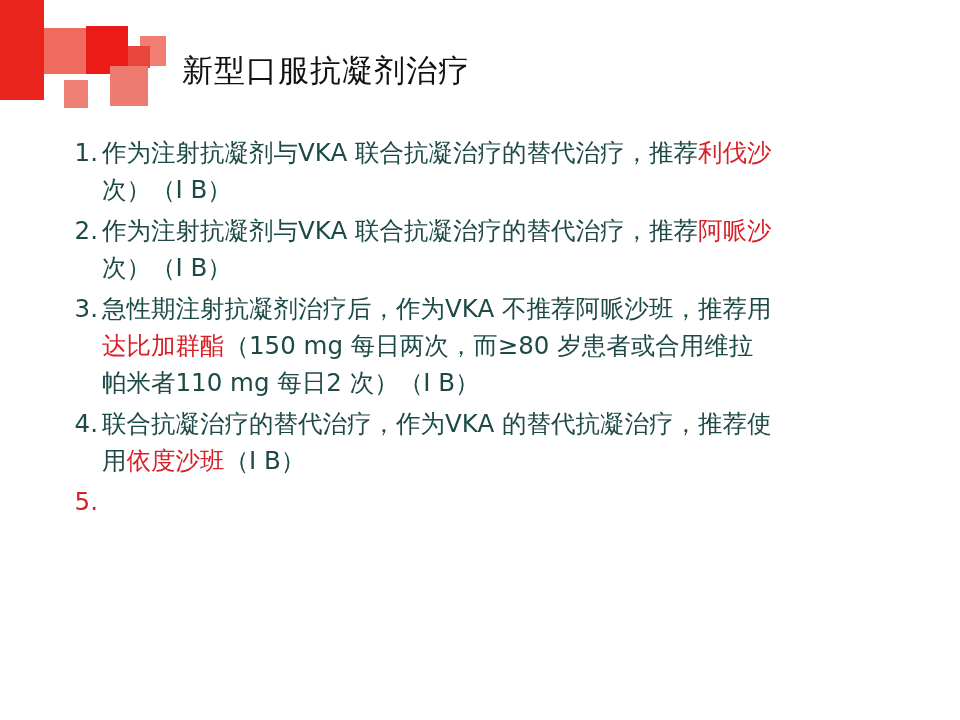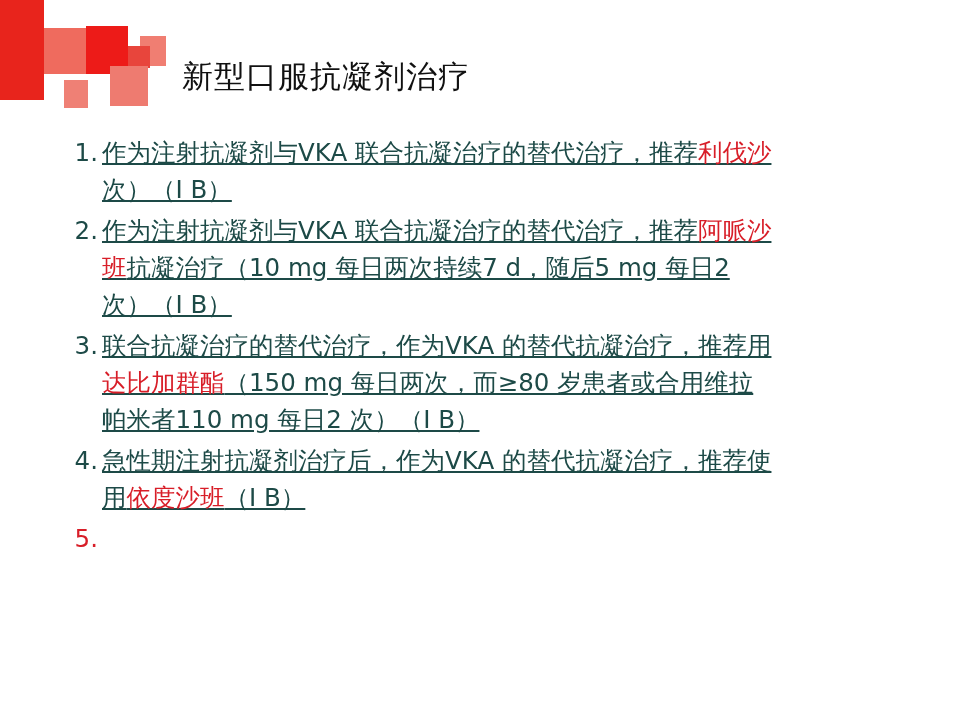--- a/index.html
+++ b/index.html
@@ -31,21 +31,21 @@
   .sq-upper-r   { left: 86px; top: 26px; width: 42px; height: 48px;  background: #ed1b18; }
   .sq-tiny-top  { left: 140px;top: 36px; width: 26px; height: 30px;  background: #f07e72; }
   .sq-tiny-top2 { left: 128px;top: 46px; width: 22px; height: 22px;  background: #e8453c; }
   .sq-low-r     { left: 110px;top: 66px; width: 38px; height: 40px;  background: #ee7b70; }
   .sq-low-m     { left: 64px; top: 80px; width: 24px; height: 28px;  background: #ef8075; }
 
   
   #slide-title {
     position: absolute;
     left: 182px;
-    top: 56px;
+    top: 50px;
     font-size: 31px;
     line-height: 40px;
     color: #111111;
     letter-spacing: 1px;
     white-space: nowrap;
   }
 
   
   #points {
     position: absolute;
@@ -64,21 +64,20 @@
   .point-num {
     flex: 0 0 auto;
     width: 32px;
     text-align: right;
     padding-right: 4px;
     white-space: nowrap;
   }
   .point-body {
     flex: 1 1 auto;
     min-width: 0;
-    text-decoration: underline;
   }
   .line { white-space: nowrap; }
   .hl   { color: #d81e28; }
   .allred, .allred .point-num { color: #d81e28; }
 
   
   #p1 { margin-bottom: 4px; }
   #p2 { margin-bottom: 4px; }
   #p3 { margin-bottom: 4px; }
   #p4 { margin-bottom: 4px; }
@@ -103,36 +102,35 @@
       <div class="point-num">1.</div>
       <div class="point-body">
         <div class="line"><span>作为注射抗凝剂与VKA 联合抗凝治疗的替代治疗，推荐</span><span class="hl">利伐沙</span></div>
         <div class="line"><span>次）（Ⅰ B）</span></div>
       </div>
     </div>
     <div class="point" id="p2">
       <div class="point-num">2.</div>
       <div class="point-body">
         <div class="line"><span>作为注射抗凝剂与VKA 联合抗凝治疗的替代治疗，推荐</span><span class="hl">阿哌沙</span></div>
-        <div class="line"><span class="hl">班</span><span>抗凝治疗（10 mg 每日两次持续7 d，随后5 mg 每日2</span></div>
         <div class="line"><span>次）（Ⅰ B）</span></div>
       </div>
     </div>
     <div class="point" id="p3">
       <div class="point-num">3.</div>
       <div class="point-body">
-        <div class="line"><span>联合抗凝治疗的替代治疗，作为VKA 的替代抗凝治疗，推荐用</span></div>
+        <div class="line"><span>急性期注射抗凝剂治疗后，作为VKA 不推荐阿哌沙班，推荐用</span></div>
         <div class="line"><span class="hl">达比加群酯</span><span>（150 mg 每日两次，而≥80 岁患者或合用维拉</span></div>
         <div class="line"><span>帕米者110 mg 每日2 次）（Ⅰ B）</span></div>
       </div>
     </div>
     <div class="point" id="p4">
       <div class="point-num">4.</div>
       <div class="point-body">
-        <div class="line"><span>急性期注射抗凝剂治疗后，作为VKA 的替代抗凝治疗，推荐使</span></div>
+        <div class="line"><span>联合抗凝治疗的替代治疗，作为VKA 的替代抗凝治疗，推荐使</span></div>
         <div class="line"><span>用</span><span class="hl">依度沙班</span><span>（Ⅰ B）</span></div>
       </div>
     </div>
     <div class="point allred" id="p5">
       <div class="point-num">5.</div>
       <div class="point-body">
       </div>
     </div>
   </div>
 

